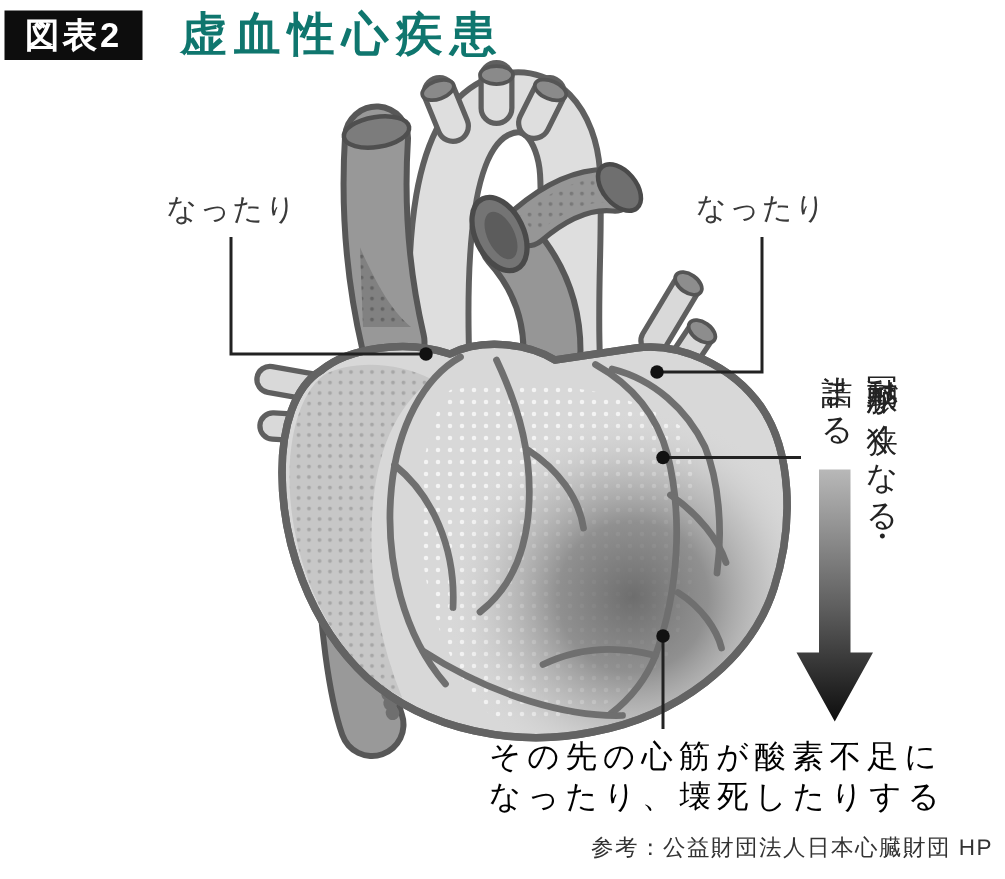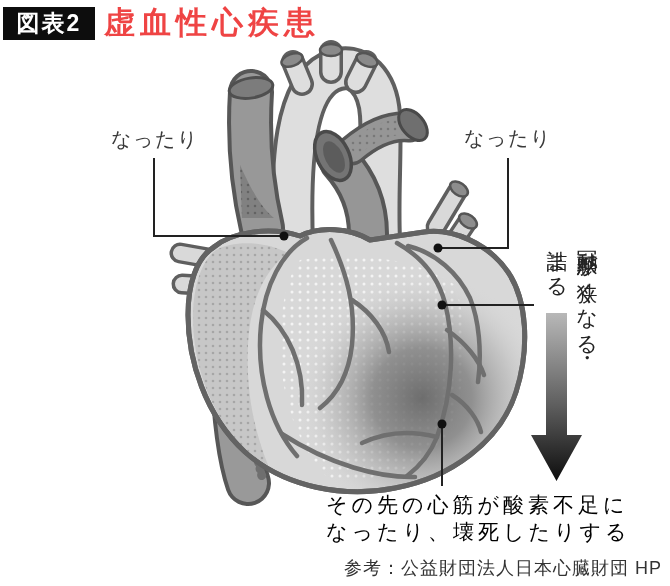--- a/index.html
+++ b/index.html
@@ -4,35 +4,35 @@
 <style>
   html,body{margin:0;padding:0;}
   body{font-family:"Liberation Sans",sans-serif;background:#ffffff;}
   .stage{position:relative;width:670px;height:586px;background:#ffffff;overflow:hidden;}
   .stage svg{position:absolute;left:0;top:0;}
 
   .title-row{position:absolute;left:3px;top:5px;display:flex;align-items:center;gap:9px;}
   .badge{width:92px;height:33px;background:#0d0d0d;color:#ffffff;display:flex;
          align-items:center;justify-content:center;font-size:23px;font-weight:bold;
          letter-spacing:2px;}
-  .page-title{font-size:31px;font-weight:bold;color:#ef4444;letter-spacing:5px;line-height:36px;}
+  .page-title{font-size:31px;font-weight:bold;color:#0f766e;letter-spacing:5px;line-height:36px;margin-left:16px;}
 
   .vessel-label{position:absolute;font-size:20px;color:#3a3a3a;letter-spacing:1.5px;white-space:nowrap;}
   .label-right{left:111px;top:126px;}
   .label-left{left:464px;top:125px;}
 
   .process-text{position:absolute;left:542px;top:234px;writing-mode:vertical-rl;
                 text-orientation:mixed;font-size:21px;line-height:30px;letter-spacing:2px;
                 color:#232323;}
   .process-text span{display:block;}
 
   .result-text{position:absolute;left:326px;top:491px;font-size:21px;line-height:27px;
                letter-spacing:4px;color:#000000;white-space:nowrap;}
 
-  .credit{position:absolute;right:8px;top:556px;font-size:18px;color:#333333;letter-spacing:1px;white-space:nowrap;}
+  .credit{position:absolute;right:8px;top:556px;font-size:15px;color:#333333;letter-spacing:1px;white-space:nowrap;}
 </style>
 </head>
 <body>
 
 <div class="stage">
 
   <svg width="670" height="586" viewBox="0 0 670 586">
     <defs>
       <path id="heartShape" d="M 214 247 C 196 258 188 285 188 315 C 188 360 205 415 245 452
         C 285 488 345 498 395 488 C 450 478 500 442 516 392 C 530 348 527 300 508 272

